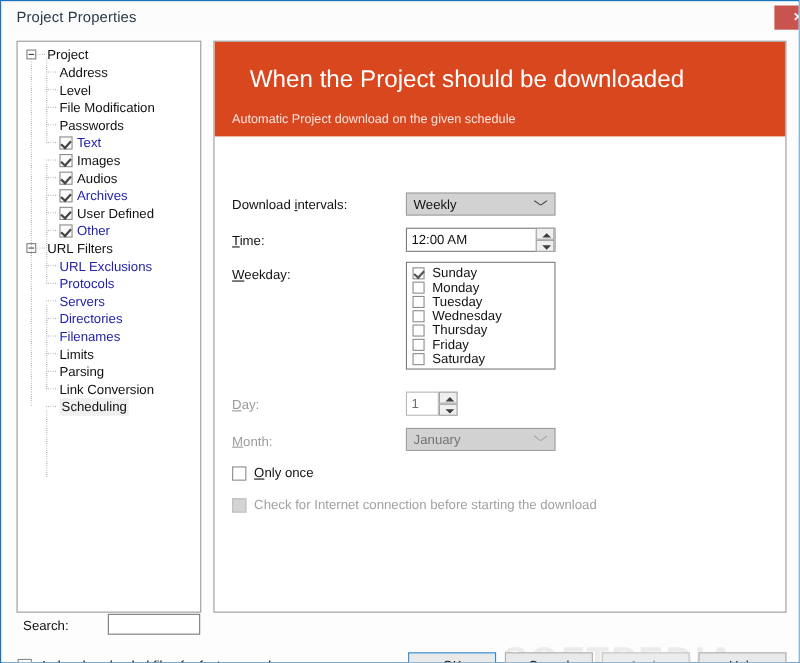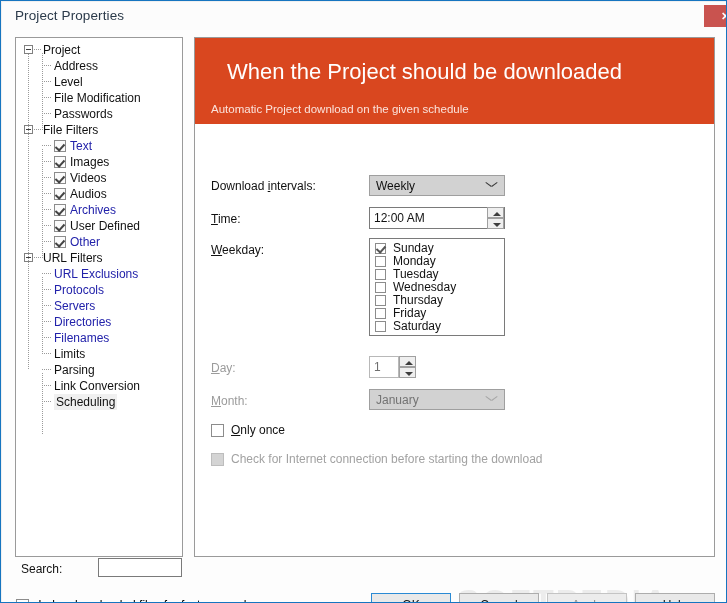--- a/index.html
+++ b/index.html
@@ -458,38 +458,28 @@
           </div>
           <div class="tnode">
             <span class="dots-h" style="left: 26px; width: 10px;"></span>
             <span class="tlabel black" style="left: 38px;">File Modification</span>
           </div>
           <div class="tnode">
             <span class="dots-h" style="left: 26px; width: 10px;"></span>
             <span class="tlabel black" style="left: 38px;">Passwords</span>
           </div>
           <div class="tnode">
-            <span class="expander" style="left: 8px;"></span>
-            <span class="dots-h" style="left: 18px; width: 7px;"></span>
-            <span class="tlabel black" style="left: 27px;">File Filters</span>
-          </div>
-          <div class="tnode">
             <span class="dots-h" style="left: 26px; width: 10px;"></span>
             <span class="tcheck checked" style="left: 38px;"></span>
             <span class="tlabel blue" style="left: 54px;">Text</span>
           </div>
           <div class="tnode">
             <span class="dots-h" style="left: 26px; width: 10px;"></span>
             <span class="tcheck checked" style="left: 38px;"></span>
             <span class="tlabel black" style="left: 54px;">Images</span>
-          </div>
-          <div class="tnode">
-            <span class="dots-h" style="left: 26px; width: 10px;"></span>
-            <span class="tcheck checked" style="left: 38px;"></span>
-            <span class="tlabel black" style="left: 54px;">Videos</span>
           </div>
           <div class="tnode">
             <span class="dots-h" style="left: 26px; width: 10px;"></span>
             <span class="tcheck checked" style="left: 38px;"></span>
             <span class="tlabel black" style="left: 54px;">Audios</span>
           </div>
           <div class="tnode">
             <span class="dots-h" style="left: 26px; width: 10px;"></span>
             <span class="tcheck checked" style="left: 38px;"></span>
             <span class="tlabel blue" style="left: 54px;">Archives</span>

